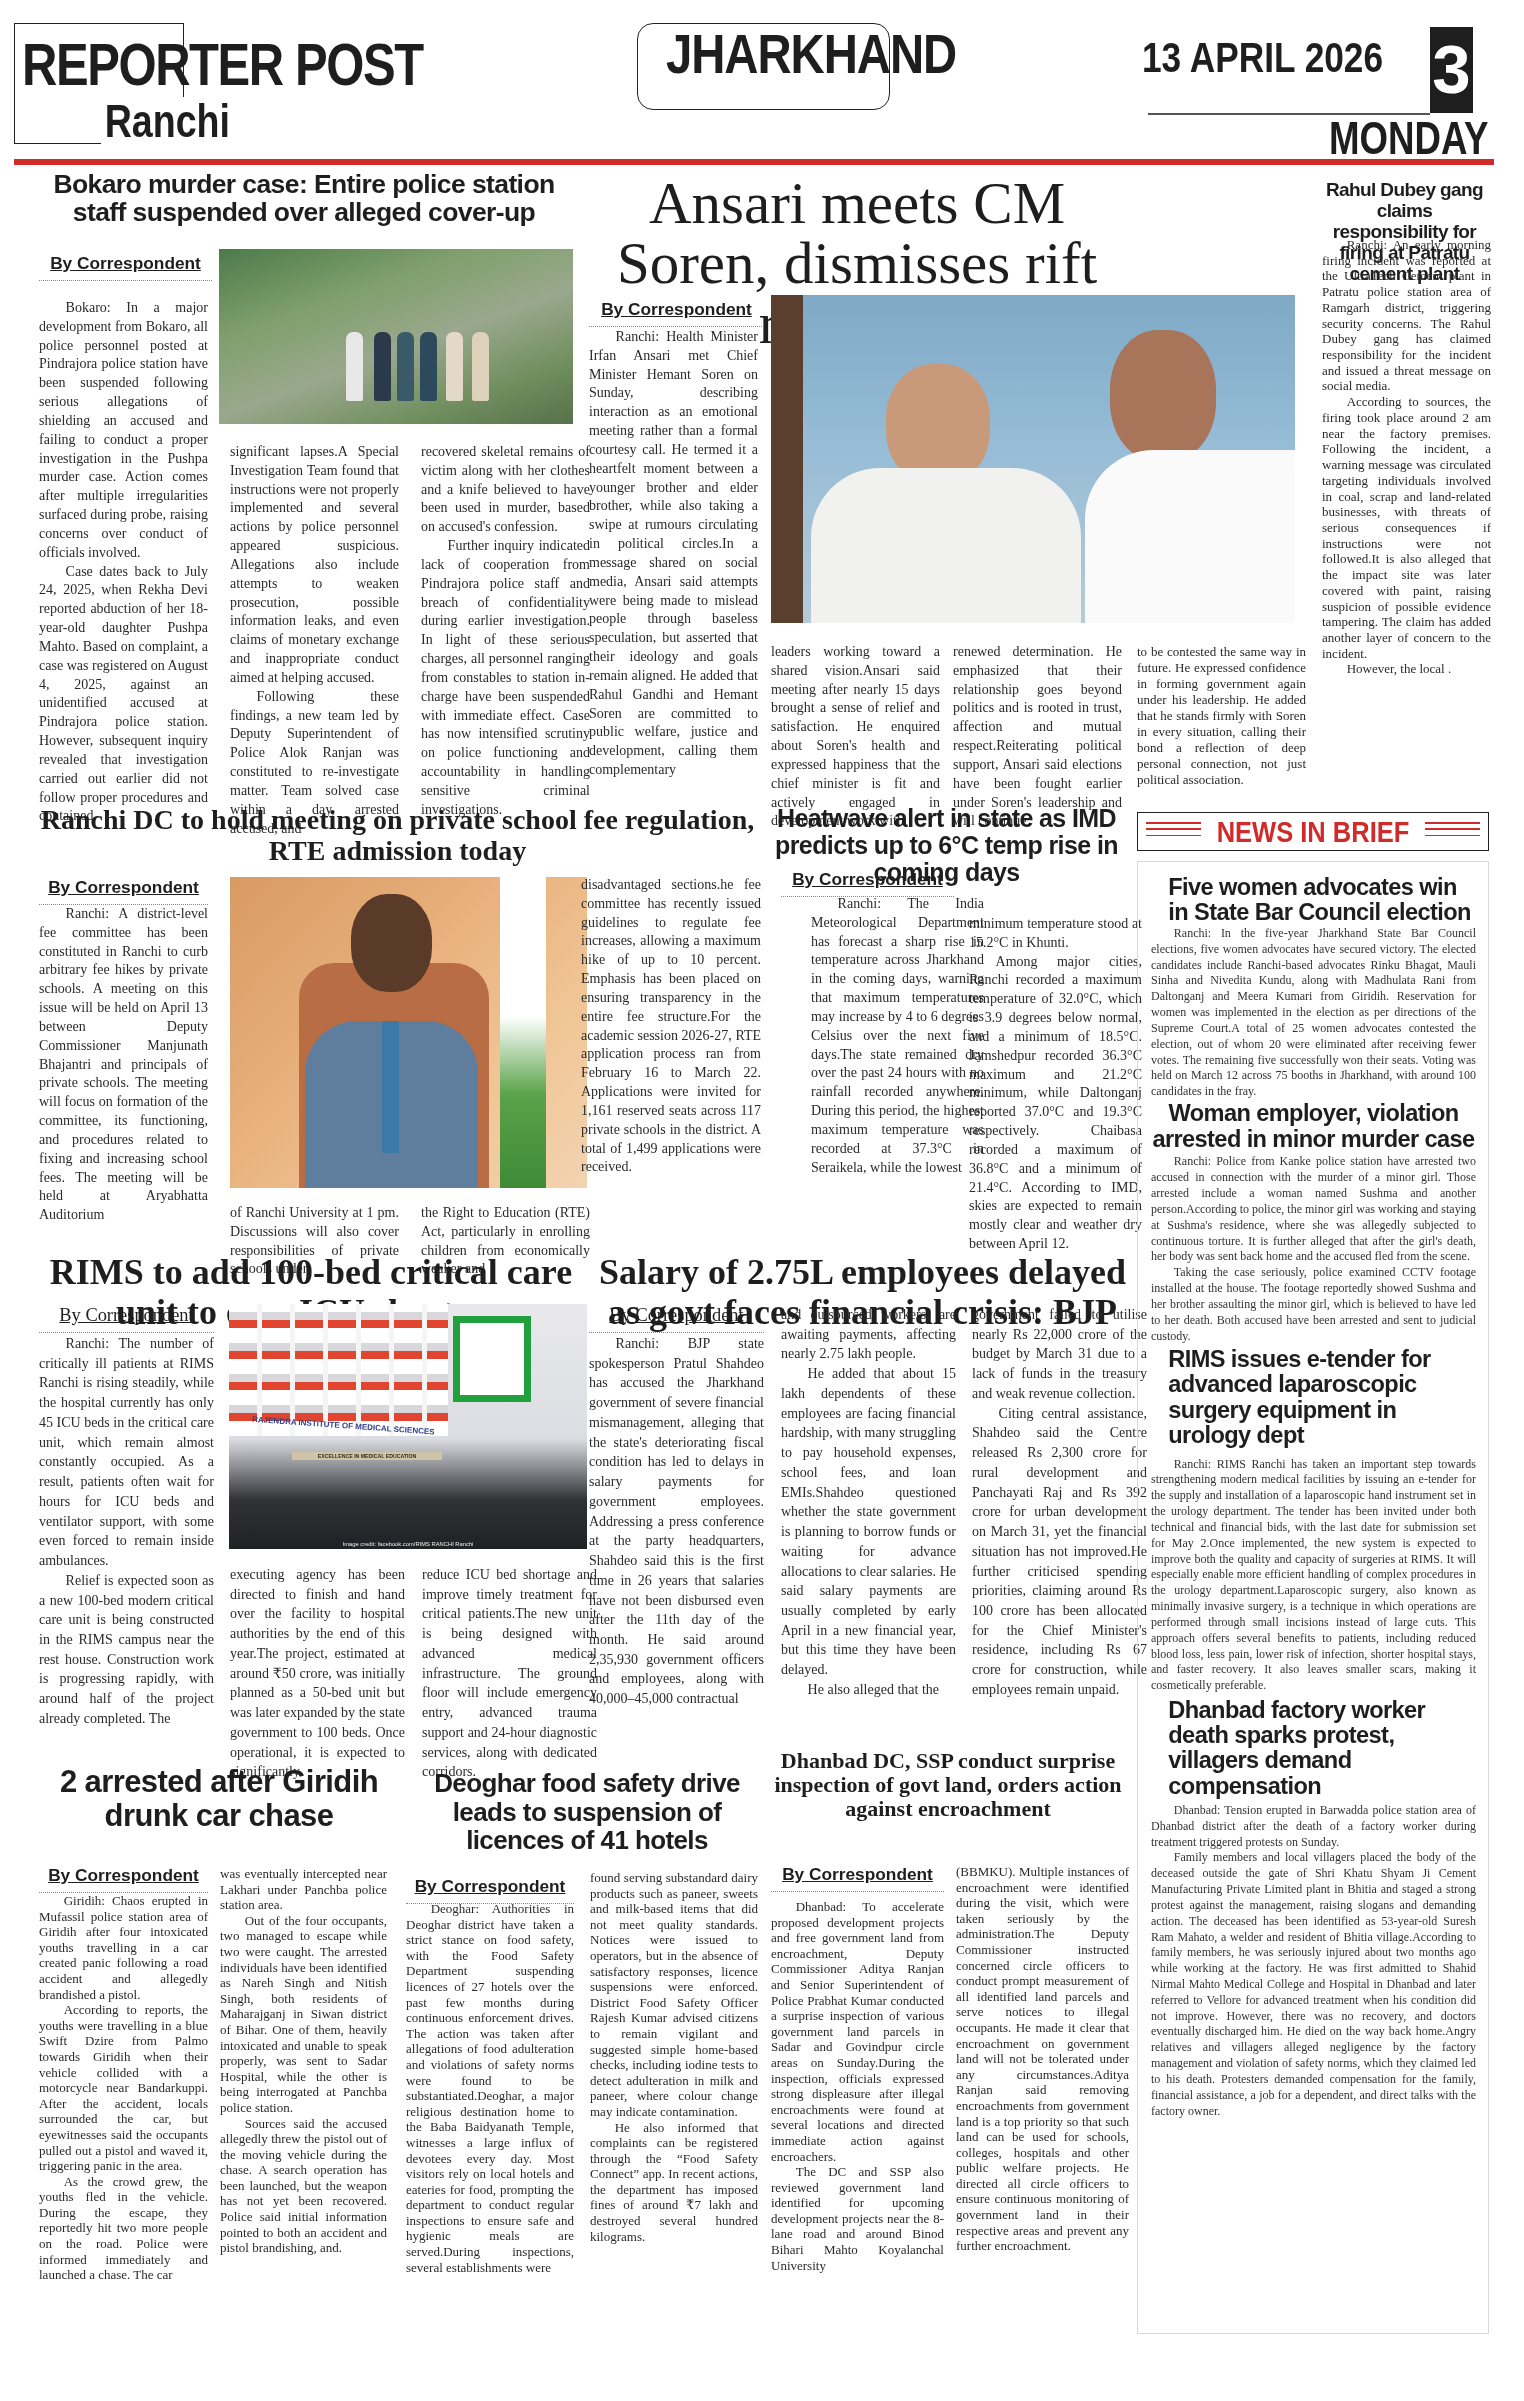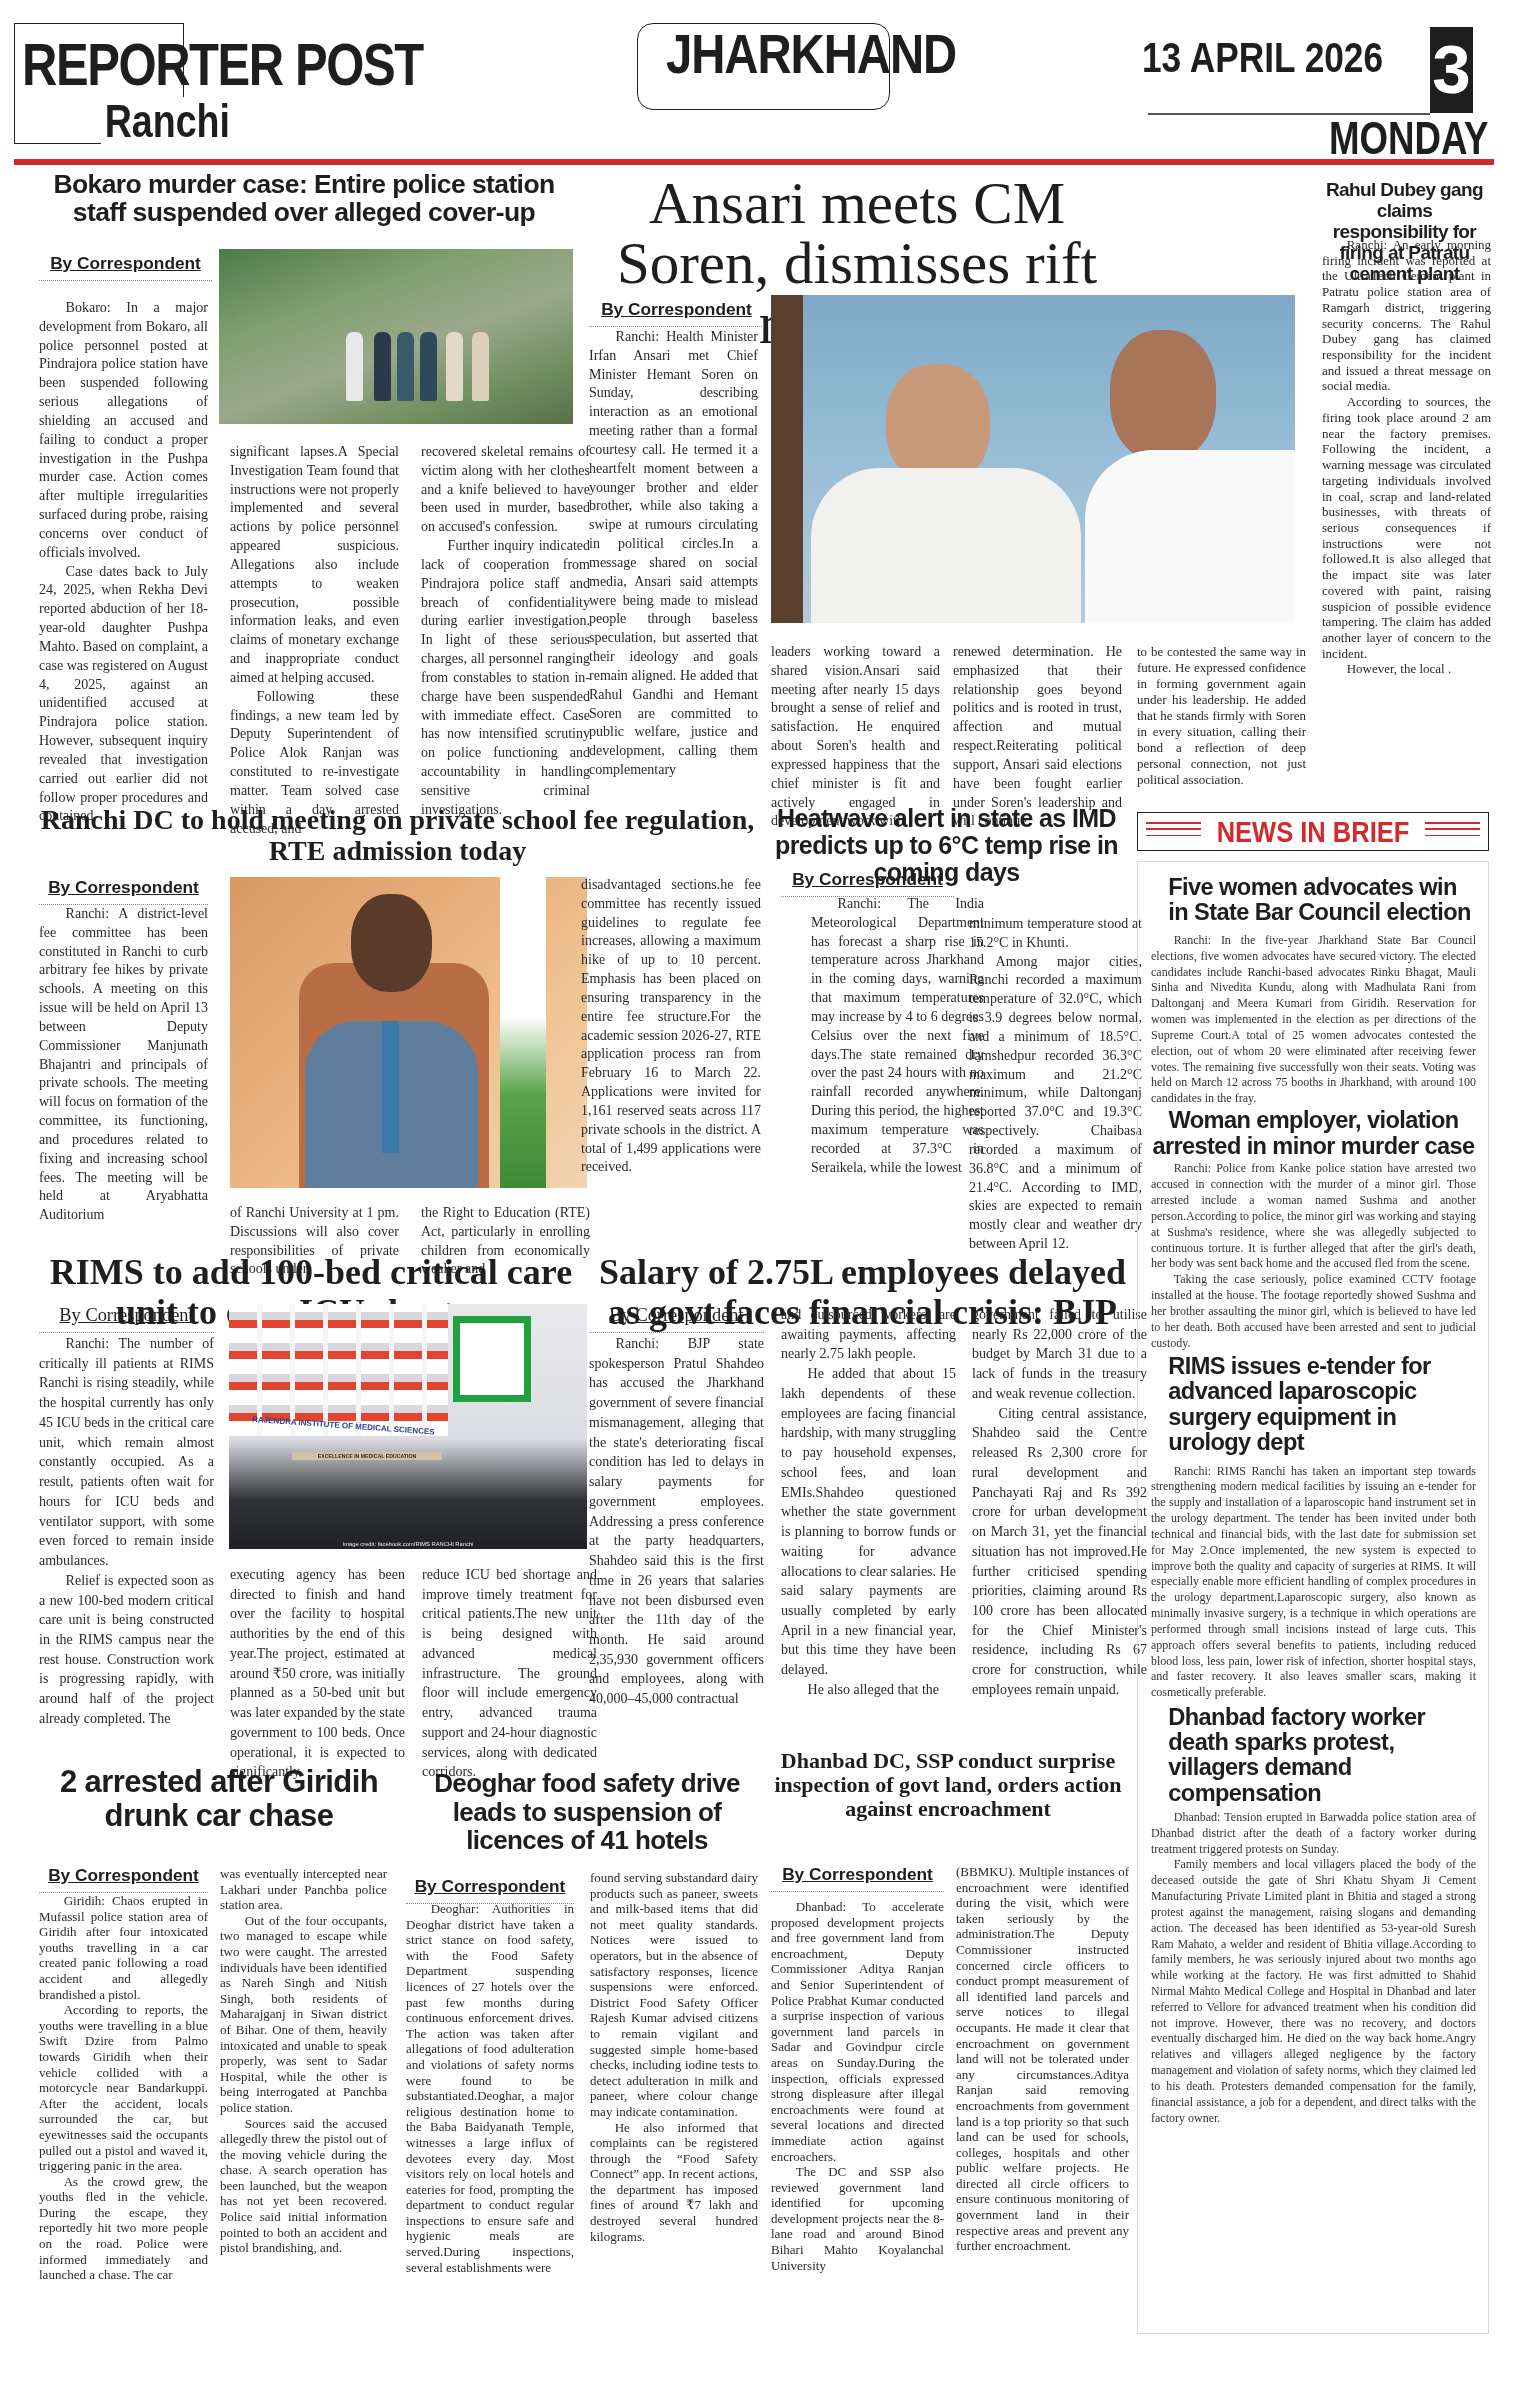--- a/index.html
+++ b/index.html
@@ -224,21 +224,21 @@
   <div class="nib-line" style="margin-bottom:4.6px;"></div>
     <div class="nib-line" style="margin-bottom:4.6px;"></div>
     <div class="nib-line"></div>
 </div>
 <div class="abs nib-title">NEWS IN BRIEF</div>
 <div class="abs nib-panel"></div>
 
 <div class="abs" style="left:1151px;top:875px;width:325px;">
   <div>
     <div class="brief-h" style="padding-left:17.3px;">Five women advocates win in State Bar Council election</div>
-    <div class="brief-b" style="margin-top:7px;">
+    <div class="brief-b" style="">
       <p>Ranchi: In the five-year Jharkhand State Bar Council elections, five women advocates have secured victory. The elected candidates include Ranchi-based advocates Rinku Bhagat, Mauli Sinha and Nivedita Kundu, along with Madhulata Rani from Daltonganj and Meera Kumari from Giridih. Reservation for women was implemented in the election as per directions of the Supreme Court.A total of 25 women advocates contested the election, out of whom 20 were eliminated after receiving fewer votes. The remaining five successfully won their seats. Voting was held on March 12 across 75 booths in Jharkhand, with around 100 candidates in the fray.</p>
     </div>
   </div>
   <div style="margin-top:1.2px;">
     <div class="brief-h" style="text-align:center;">Woman employer, violation arrested in minor murder case</div>
     <div class="brief-b" style="margin-top:2.3px;">
       <p>Ranchi: Police from Kanke police station have arrested two accused in connection with the murder of a minor girl. Those arrested include a woman named Sushma and another person.According to police, the minor girl was working and staying at Sushma's residence, where she was allegedly subjected to continuous torture. It is further alleged that after the girl's death, her body was sent back home and the accused fled from the scene.</p>
       <p>Taking the case seriously, police examined CCTV footage installed at the house. The footage reportedly showed Sushma and her brother assaulting the minor girl, which is believed to have led to her death. Both accused have been arrested and sent to judicial custody.</p>
     </div>
   </div>

